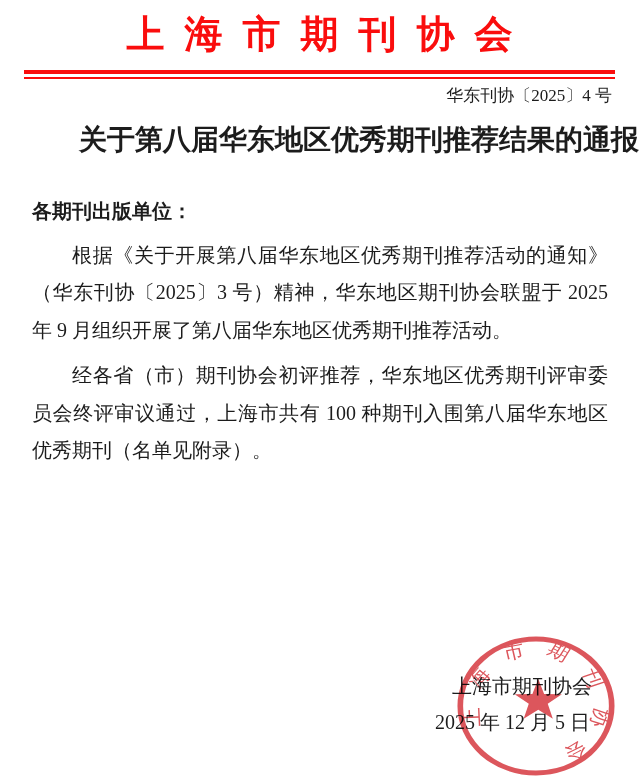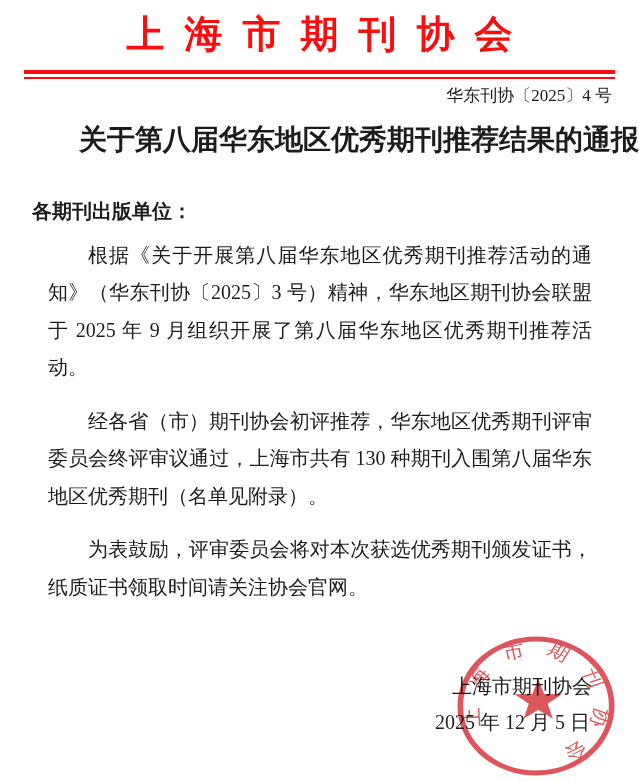--- a/index.html
+++ b/index.html
@@ -54,21 +54,21 @@
   }
   .body-text {
     position: absolute;
     top: 193px; left: 32px;
     width: 576px;
     font-size: 20px;
     line-height: 37.5px;
     text-align: justify;
   }
   .salutation { margin: 0; font-weight: bold; }
-  .body-text p.para { margin: 16px; text-indent: 2em; }
+  .body-text p.para { margin: 0; text-indent: 2em; }
   .body-text p.para.p1 { margin-top: 6px; }
   .body-text p.para.p2 { margin-top: 8px; }
   .body-text p.para.p3 { margin-top: 5px; }
   .attachment {
     position: absolute;
     top: 585px; left: 32px;
     width: 576px;
     font-size: 20px;
     line-height: 37.5px;
     text-indent: 2em;
@@ -106,22 +106,21 @@
   <div class="rule-thick"></div>
   <div class="rule-thin"></div>
 
   <div class="doc-number">华东刊协〔2025〕4 号</div>
 
   <div class="doc-title">关于第八届华东地区优秀期刊推荐结果的通报</div>
 
   <div class="body-text">
     <p class="salutation">各期刊出版单位：</p>
     <p class="para p1">根据《关于开展第八届华东地区优秀期刊推荐活动的通知》（华东刊协〔2025〕3 号）精神，华东地区期刊协会联盟于 2025 年 9 月组织开展了第八届华东地区优秀期刊推荐活动。</p>
-    <p class="para p2">经各省（市）期刊协会初评推荐，华东地区优秀期刊评审委员会终评审议通过，上海市共有 130 种期刊入围第八届华东地区优秀期刊（名单见附录）。</p>
-    <p class="para p3">为表鼓励，评审委员会将对本次获选优秀期刊颁发证书，纸质证书领取时间请关注协会官网。</p>
+    <p class="para p2">经各省（市）期刊协会初评推荐，华东地区优秀期刊评审委员会终评审议通过，上海市共有 100 种期刊入围第八届华东地区优秀期刊（名单见附录）。</p>
   </div>
 
 
   <div class="signature">上海市期刊协会</div>
 
   <div class="sign-date">2025 年 12 月 5 日</div>
 
   <svg class="seal" viewBox="-85 -85 170 170" xmlns="http://www.w3.org/2000/svg">
     <g transform="scale(1.13 1)">
       <circle cx="0" cy="0" r="67" fill="none" stroke="#d6383f" stroke-width="5"></circle>

